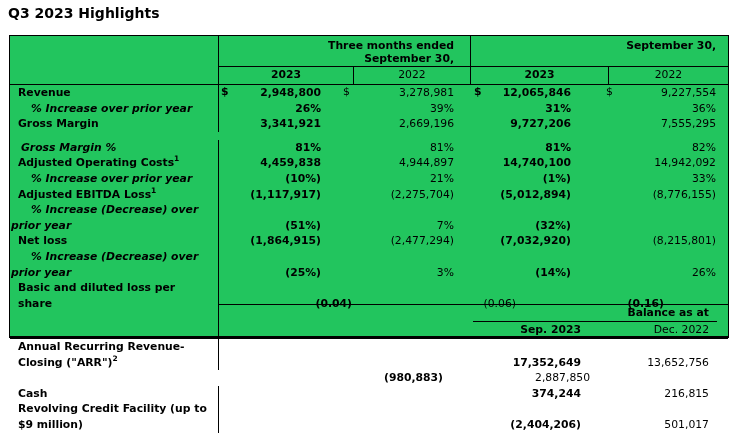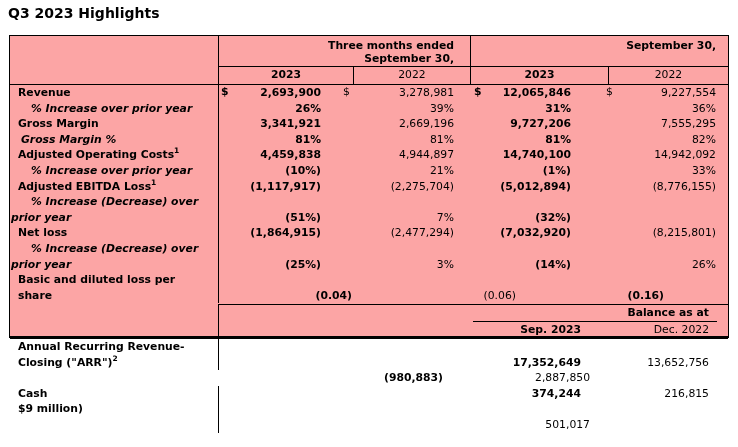--- a/index.html
+++ b/index.html
@@ -1,21 +1,21 @@
 <!DOCTYPE html>
 <html><head>
 <meta charset="utf-8">
 <style>
   html,body{margin:0;padding:0;background:#ffffff;}
   .page{position:relative;width:738px;height:447px;background:#ffffff;color:#000;
         font-family:"DejaVu Sans","Liberation Sans",sans-serif;overflow:hidden;}
   .title{position:absolute;left:8px;top:5px;font-size:14px;font-weight:bold;}
 
   .tbl{position:absolute;left:9px;top:35px;width:720px;height:303px;box-sizing:border-box;
-       border:1px solid #000;border-bottom:2px solid #000;font-size:10.8px;background:#fca5a5;}
+       border:1px solid #000;border-bottom:2px solid #000;font-size:10.8px;background:#22c55e;}
 
   
   .hband{display:grid;grid-template-columns:209px 252px 257px;height:31px;}
   .hlabel{box-sizing:border-box;border-right:1px solid #000;}
   .hgroup{box-sizing:border-box;border-bottom:1px solid #000;font-weight:bold;
           text-align:right;padding-top:3px;line-height:13px;}
   .g1{border-right:1px solid #000;padding-right:16px;}
   .g2{padding-right:12px;}
 
   
@@ -99,21 +99,21 @@
       <div class="ycell last">2022</div>
     </div>
 
     <div class="drows">
         <div class="row" style="height: 15.6px;">
           <div class="lblcell">
             <div class="lbl-line money"><span>Revenue</span></div>
           </div>
           <div class="val c0">
             <span class="dollar d0">$</span>
-            <span class="num b">2,693,900</span>
+            <span class="num b">2,948,800</span>
           </div>
           <div class="val c1">
             <span class="dollar d1">$</span>
             <span class="num">3,278,981</span>
           </div>
           <div class="val c2">
             <span class="dollar d2">$</span>
             <span class="num b">12,065,846</span>
           </div>
           <div class="val c3">
@@ -148,21 +148,21 @@
           <div class="val c1">
             <span class="num">2,669,196</span>
           </div>
           <div class="val c2">
             <span class="num b">9,727,206</span>
           </div>
           <div class="val c3">
             <span class="num">7,555,295</span>
           </div>
         </div>
-        <div class="row" style="height: 15.6px;">
+        <div class="row" style="height: 15.6px; margin-top: 8px;">
           <div class="lblcell">
             <div class="lbl-line pct2"><span>Gross Margin %</span></div>
           </div>
           <div class="val c0">
             <span class="num b i">81%</span>
           </div>
           <div class="val c1">
             <span class="num i">81%</span>
           </div>
           <div class="val c2">
@@ -337,23 +337,27 @@
           <div></div>
           <div class="bval c0">
             <span class="num b">374,244</span>
           </div>
           <div class="bval c1">
             <span class="num">216,815</span>
           </div>
         </div>
         <div class="brow" style="height: 31.2px;">
           <div class="lblcell">
+            <div class="lbl-line money"><span>Revolving Credit Facility (up to</span></div>
             <div class="lbl-line money wrap"><span>$9 million)</span></div>
           </div>
           <div></div>
+          <div class="bval c0">
+            <span class="num b">(2,404,206)</span>
+          </div>
           <div class="bval c1">
             <span class="num">501,017</span>
           </div>
         </div>
       </div>
 
   </div>
 </div>
 
 </body></html>

